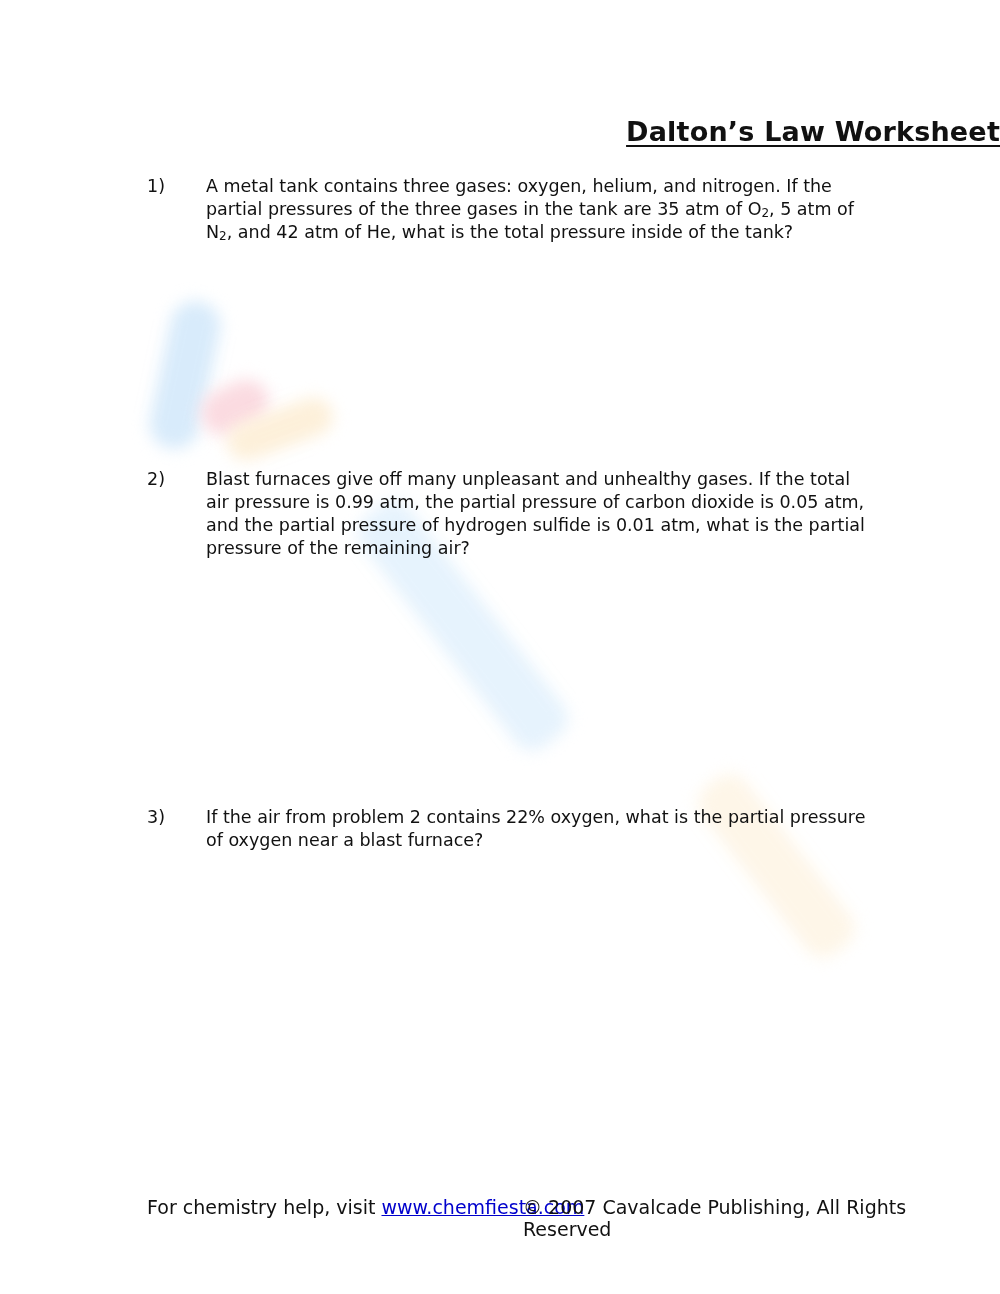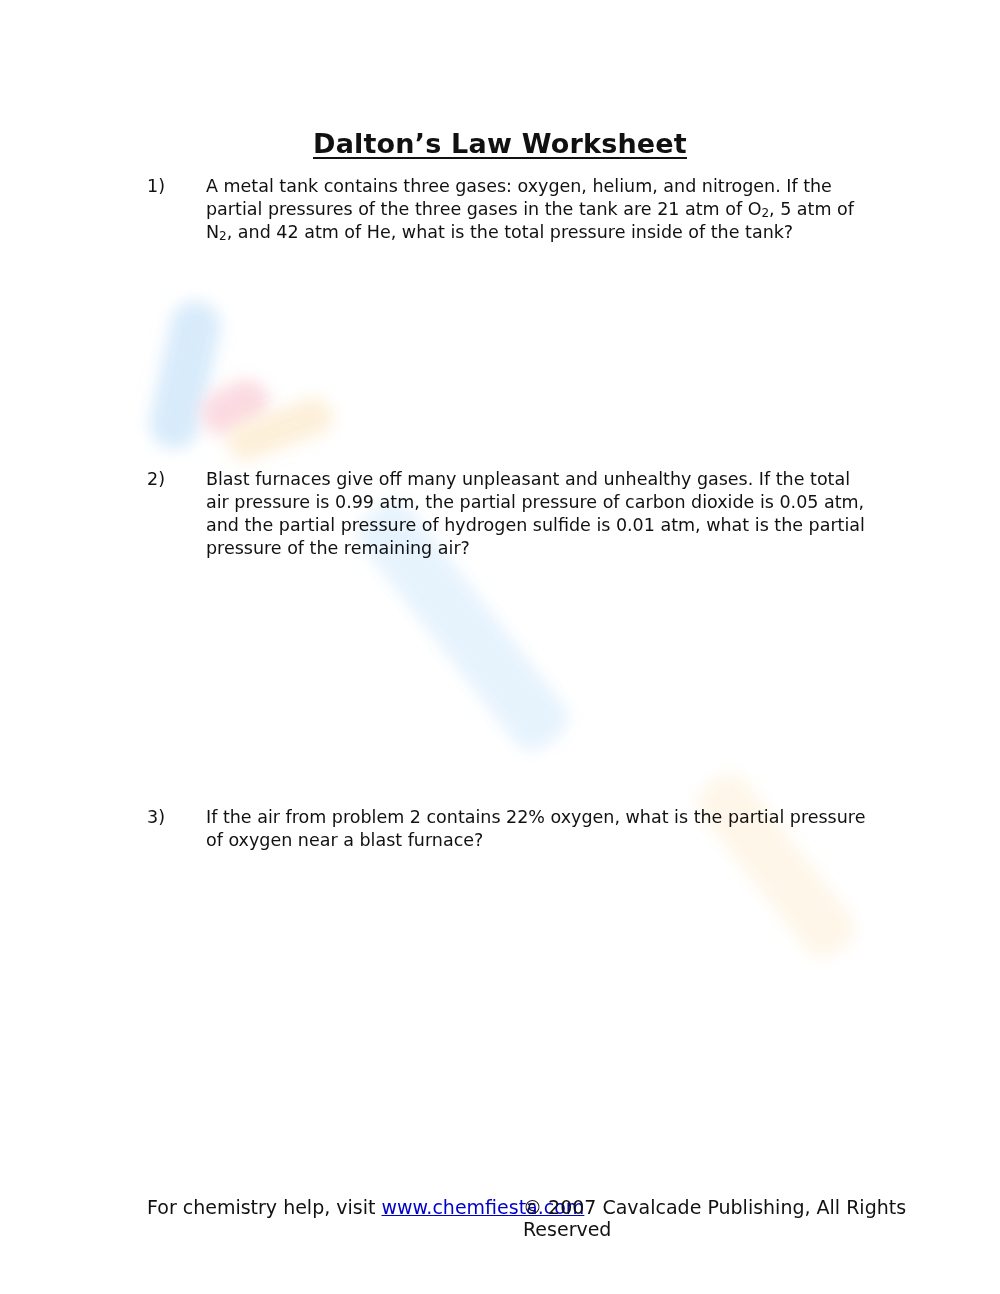--- a/index.html
+++ b/index.html
@@ -5,21 +5,21 @@
     html, body { margin:0; padding:0; background:#ffffff; }
     body { width:1000px; height:1294px; position:relative; overflow:hidden;
            font-family:"DejaVu Sans", sans-serif; color:#111; }
     .watermark { position:absolute; pointer-events:none; filter:blur(8px); }
     .wm-blue { left:160px; top:300px; width:50px; height:150px; background:#d8ebfb; border-radius:30px; transform:rotate(12deg); }
     .wm-pink { left:200px; top:385px; width:70px; height:45px; background:#fbdbe1; border-radius:25px; transform:rotate(-25deg); }
     .wm-orange { left:225px; top:410px; width:110px; height:38px; background:#fdf0da; border-radius:25px; transform:rotate(-20deg); }
     .wm-text-blue { left:350px; top:530px; width:60px; height:290px; background:#e6f3fd; border-radius:20px; transform:rotate(-38deg); transform-origin:top left; }
     .wm-text-orange { left:690px; top:800px; width:55px; height:210px; background:#fef6e8; border-radius:20px; transform:rotate(-38deg); transform-origin:top left; }
 
-    .title { position:absolute; left:0; width:1000px; top:128px; text-align:center;
+    .title { position:absolute; left:0; width:1000px; top:116px; text-align:right;
              font-size:27px; font-weight:bold; text-decoration:underline; text-underline-offset:4px; letter-spacing:0.2px; }
     .question { position:absolute; left:147px; width:720px; font-size:17.5px; line-height:23px; }
     .q-num { position:absolute; left:0; top:0; }
     .q-text { position:absolute; left:59px; top:0; width:660px; }
     .q1 { top:175px; }
     .q2 { top:468px; }
     .q3 { top:806px; }
     sub { font-size:12px; vertical-align:-2px; line-height:0; }
     .footer { position:absolute; top:1196px; font-size:19px; }
     .footer-left { left:147px; }
@@ -32,21 +32,21 @@
 <div class="watermark wm-blue"></div>
 <div class="watermark wm-pink"></div>
 <div class="watermark wm-orange"></div>
 <div class="watermark wm-text-blue"></div>
 <div class="watermark wm-text-orange"></div>
 
 <div class="title">Dalton’s Law Worksheet</div>
 
 <div class="question q1">
   <span class="q-num">1)</span>
-  <div class="q-text"><span>A metal tank contains three gases:  oxygen, helium, and nitrogen.  If the partial pressures of the three gases in the tank are 21 atm of O</span><sub>2</sub><span>, 5 atm of N</span><sub>2</sub><span>, and 42 atm of He, what is the total pressure inside of the tank?</span></div>
+  <div class="q-text"><span>A metal tank contains three gases:  oxygen, helium, and nitrogen.  If the partial pressures of the three gases in the tank are 35 atm of O</span><sub>2</sub><span>, 5 atm of N</span><sub>2</sub><span>, and 42 atm of He, what is the total pressure inside of the tank?</span></div>
 </div>
 
 <div class="question q2">
   <span class="q-num">2)</span>
   <div class="q-text">Blast furnaces give off many unpleasant and unhealthy gases.  If the total air pressure is 0.99 atm, the partial pressure of carbon dioxide is 0.05 atm, and the partial pressure of hydrogen sulfide is 0.01 atm, what is the partial pressure of the remaining air?</div>
 </div>
 
 <div class="question q3">
   <span class="q-num">3)</span>
   <div class="q-text">If the air from problem 2 contains 22% oxygen, what is the partial pressure of oxygen near a blast furnace?</div>

